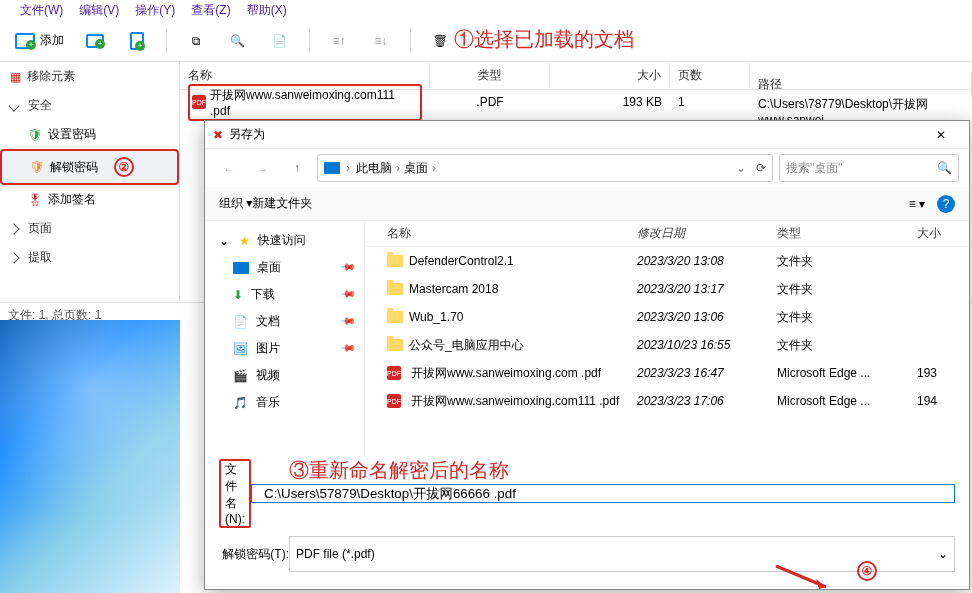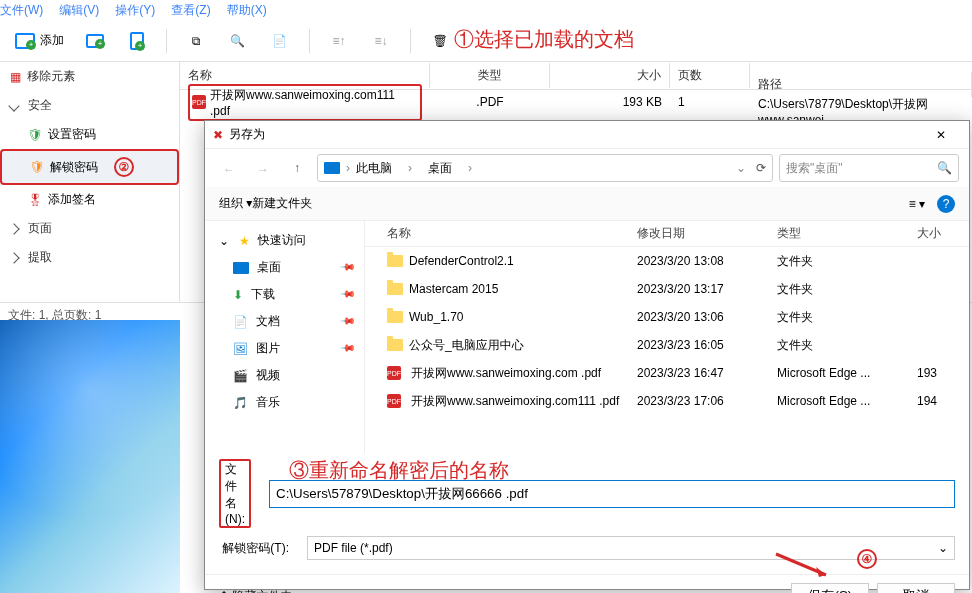--- a/index.html
+++ b/index.html
@@ -1,19 +1,19 @@
 <!DOCTYPE html>
 <html><head>
 <meta charset="utf-8">
 <style>
 * { margin: 0; padding: 0; box-sizing: border-box; font-family: "Microsoft YaHei", sans-serif; }
 body { width: 972px; height: 593px; background: #fff; position: relative; overflow: hidden; font-size: 12px; }
 
 
-.menubar { height: 20px; padding: 2px 0; display: flex; gap: 16px; color: #3b82f6; }
+.menubar { height: 20px; padding: 2px 20px; display: flex; gap: 16px; color: #4c1d95; }
 .menubar span { cursor: pointer; }
 
 .toolbar { height: 42px; padding: 4px 8px; display: flex; align-items: center; gap: 8px; border-bottom: 1px solid #e0e0e0; position: relative; }
 .tool-btn { display: flex; align-items: center; gap: 4px; padding: 4px 6px; cursor: pointer; border-radius: 4px; }
 .tool-icon { width: 22px; height: 22px; display: flex; align-items: center; justify-content: center; }
 .icon-box { width: 20px; height: 16px; border: 2px solid #0a84ff; border-radius: 2px; position: relative; }
 .icon-plus { position: absolute; bottom: -3px; right: -3px; width: 10px; height: 10px; background: #2ea043; border-radius: 50%; color: #fff; font-size: 8px; display: flex; align-items: center; justify-content: center; line-height: 1; }
 .divider-v { width: 1px; height: 24px; background: #ddd; margin: 0 4px; }
 
 .main-body { display: flex; height: 240px; }
@@ -51,52 +51,52 @@
 
 .dialog { position: absolute; top: 120px; left: 204px; width: 766px; height: 470px; background: #fff; border: 1px solid #888; box-shadow: 0 4px 20px rgba(0,0,0,0.3); z-index: 10; }
 .dlg-title { height: 28px; display: flex; align-items: center; padding: 0 8px; justify-content: space-between; border-bottom: 1px solid #eee; }
 .dlg-title-left { display: flex; align-items: center; gap: 6px; }
 .dlg-close { width: 40px; height: 24px; display: flex; align-items: center; justify-content: center; cursor: pointer; }
 
 .dlg-nav { height: 38px; display: flex; align-items: center; padding: 4px 10px; gap: 6px; }
 .nav-btn { width: 28px; height: 28px; display: flex; align-items: center; justify-content: center; color: #555; cursor: pointer; border-radius: 4px; }
 .nav-btn.disabled { color: #bbb; }
 .addr-bar { flex: 1; height: 28px; border: 1px solid #ccc; border-radius: 3px; display: flex; align-items: center; padding: 0 6px; gap: 6px; }
-.breadcrumb { display: flex; align-items: center; gap: 16px; }
+.breadcrumb { display: flex; align-items: center; gap: 4px; }
 .bc-sep { color: #888; }
 .search-box { width: 180px; height: 28px; border: 1px solid #ccc; border-radius: 3px; display: flex; align-items: center; padding: 0 6px; gap: 6px; color: #888; }
 
 .dlg-toolbar { height: 34px; display: flex; align-items: center; padding: 0 14px; gap: 16px; border-bottom: 1px solid #eee; background: #fafafa; justify-content: space-between; }
 .dlg-toolbar-left { display: flex; gap: 0; }
 .dlg-toolbar-right { display: flex; gap: 12px; align-items: center; }
 
 .dlg-body { display: flex; height: 232px; }
 .dlg-sidebar { width: 160px; border-right: 1px solid #eee; padding: 6px 0; overflow: hidden; }
 .dlg-side-item { padding: 5px 10px 5px 28px; display: flex; align-items: center; gap: 8px; cursor: pointer; }
 .dlg-side-item.quick { padding-left: 14px; }
 .pin { color: #888; margin-left: auto; font-size: 10px; transform: rotate(45deg); }
 
 .dlg-files { flex: 1; }
 .dlg-file-header { display: flex; border-bottom: 1px solid #eee; height: 26px; align-items: center; padding-left: 14px; }
 .dlg-file-header > div { padding: 2px 8px; color: #444; }
 .dlg-file-row { display: flex; height: 28px; align-items: center; padding-left: 14px; }
 .dlg-file-row > div { padding: 2px 8px; }
 .fc-name { width: 250px; display: flex; align-items: center; gap: 6px; }
-.fc-date { width: 140px; }
+.fc-date { width: 140px; font-style: italic; }
 .fc-type { width: 140px; }
 .fc-size { width: 40px; }
 .folder-icon { width: 16px; height: 12px; background: #ffd966; border-radius: 1px; position: relative; }
 .folder-icon::before { content:''; position:absolute; top:-3px; left:0; width:6px; height:3px; background:#ffd966; border-radius:1px 1px 0 0; }
 
 .dlg-footer { padding: 6px 14px; position: relative; }
-.dlg-field-row { display: flex; align-items: center; gap: 18px; margin-bottom: 8px; }
+.dlg-field-row { display: flex; align-items: center; gap: 0; margin-bottom: 8px; }
 .dlg-field-label { width: 70px; text-align: right; }
-.dlg-field-input { flex: 1; height: 28px; border: 1px solid #0078d4; padding: 0 6px; }
+.dlg-field-input { flex: 1; height: 19px; border: 1px solid #0078d4; padding: 0 12px; }
 .dlg-field-input.lbl-annot { border: 2px solid #d62828; padding: 0 4px; display:inline; height:auto; border-radius:2px; }
-.dlg-select { flex: 1; height: 24px; border: 1px solid #ccc; padding: 0 6px; display: flex; align-items: center; justify-content: space-between; }
+.dlg-select { flex: 1; height: 36px; border: 1px solid #ccc; padding: 0 6px; display: flex; align-items: center; justify-content: space-between; }
 
 .dlg-bottom { display: flex; justify-content: space-between; align-items: center; padding: 8px 14px 0; border-top: 1px solid #eee; }
 .dlg-btn { width: 78px; height: 26px; border: 1px solid #ccc; background: #fdfdfd; cursor: pointer; }
 
 .arrow-red { position: absolute; color: #d62828; }
 
 .si-icon { width: 14px; height: 14px; display: inline-flex; align-items: center; justify-content: center; }
 .monitor-icon { width: 16px; height: 12px; background: #0078d4; border-radius: 1px; position: relative; }
 .shield-green { color: #2ea043; }
 .shield-orange { color: #ff8c1a; }
@@ -312,41 +312,41 @@
               <span class="folder-icon"></span>
               <span>DefenderControl2.1</span>
             </div>
             <div class="fc-date">2023/3/20 13:08</div>
             <div class="fc-type">文件夹</div>
             <div class="fc-size"></div>
           </div>
           <div class="dlg-file-row">
             <div class="fc-name">
               <span class="folder-icon"></span>
-              <span>Mastercam 2015</span>
+              <span>Mastercam 2018</span>
             </div>
             <div class="fc-date">2023/3/20 13:17</div>
             <div class="fc-type">文件夹</div>
             <div class="fc-size"></div>
           </div>
           <div class="dlg-file-row">
             <div class="fc-name">
               <span class="folder-icon"></span>
               <span>Wub_1.70</span>
             </div>
             <div class="fc-date">2023/3/20 13:06</div>
             <div class="fc-type">文件夹</div>
             <div class="fc-size"></div>
           </div>
           <div class="dlg-file-row">
             <div class="fc-name">
               <span class="folder-icon"></span>
               <span>公众号_电脑应用中心</span>
             </div>
-            <div class="fc-date">2023/3/23 16:05</div>
+            <div class="fc-date">2023/10/23 16:55</div>
             <div class="fc-type">文件夹</div>
             <div class="fc-size"></div>
           </div>
           <div class="dlg-file-row">
             <div class="fc-name">
               <span class="pdf-icon">PDF</span>
               <span>开拔网www.sanweimoxing.com .pdf</span>
             </div>
             <div class="fc-date">2023/3/23 16:47</div>
             <div class="fc-type">Microsoft Edge ...</div>

